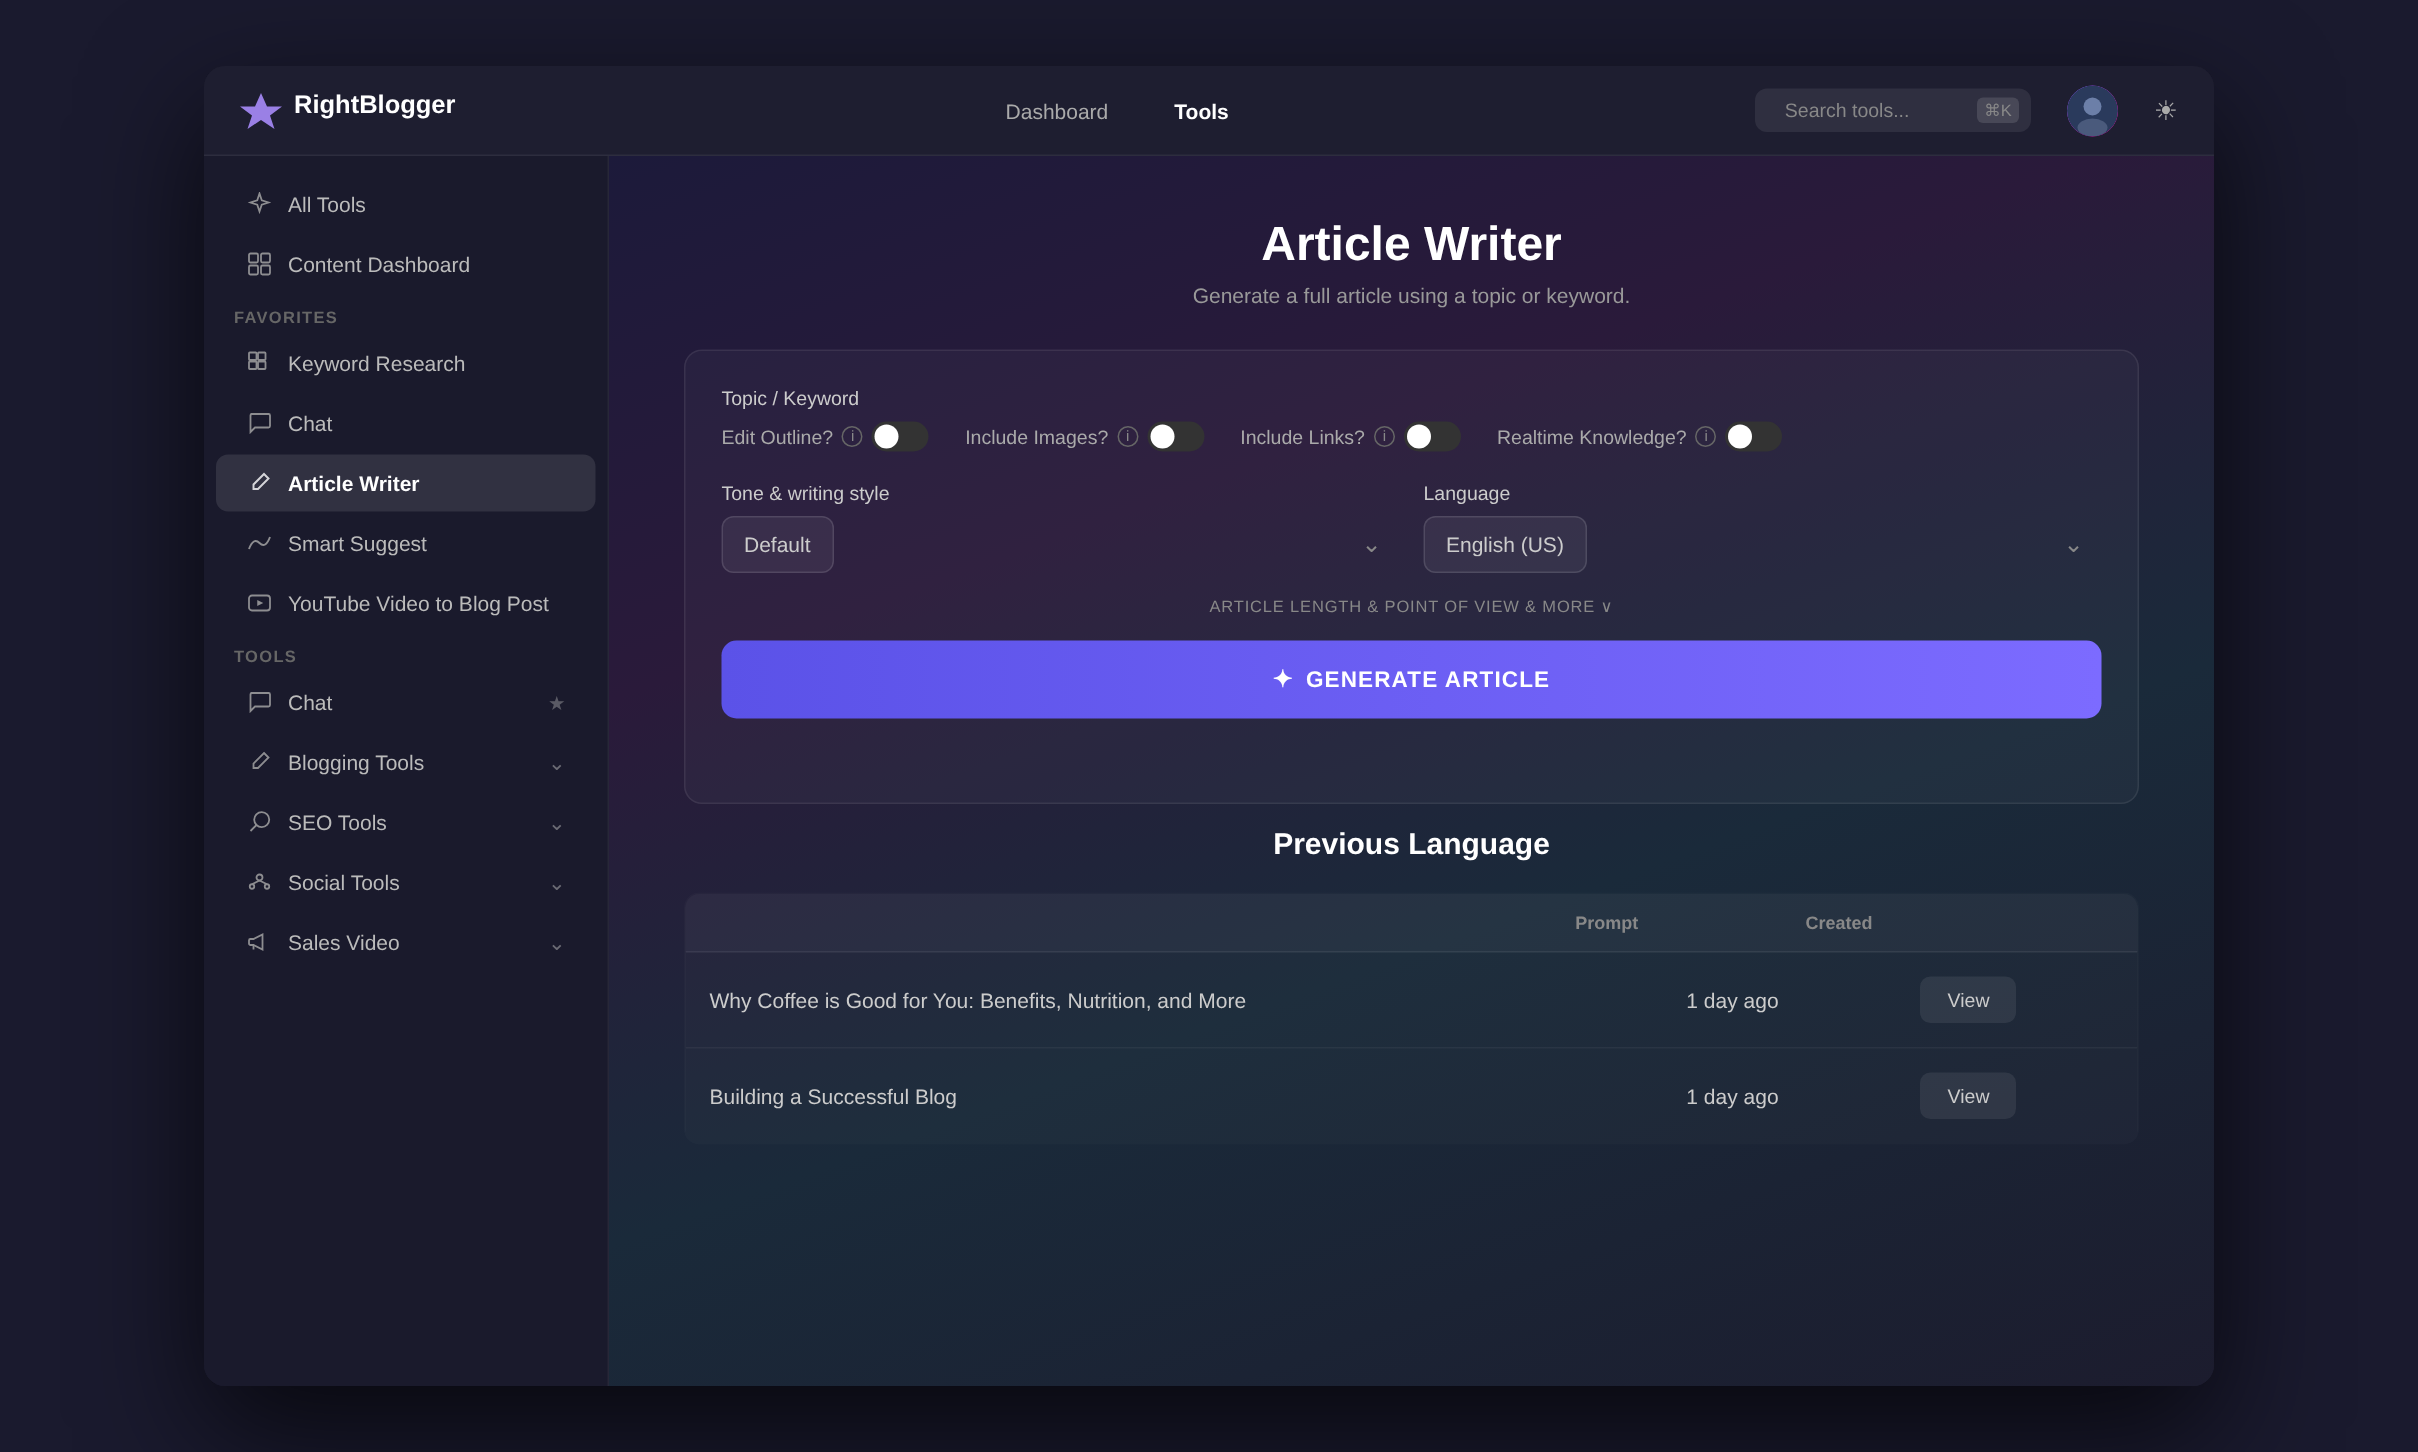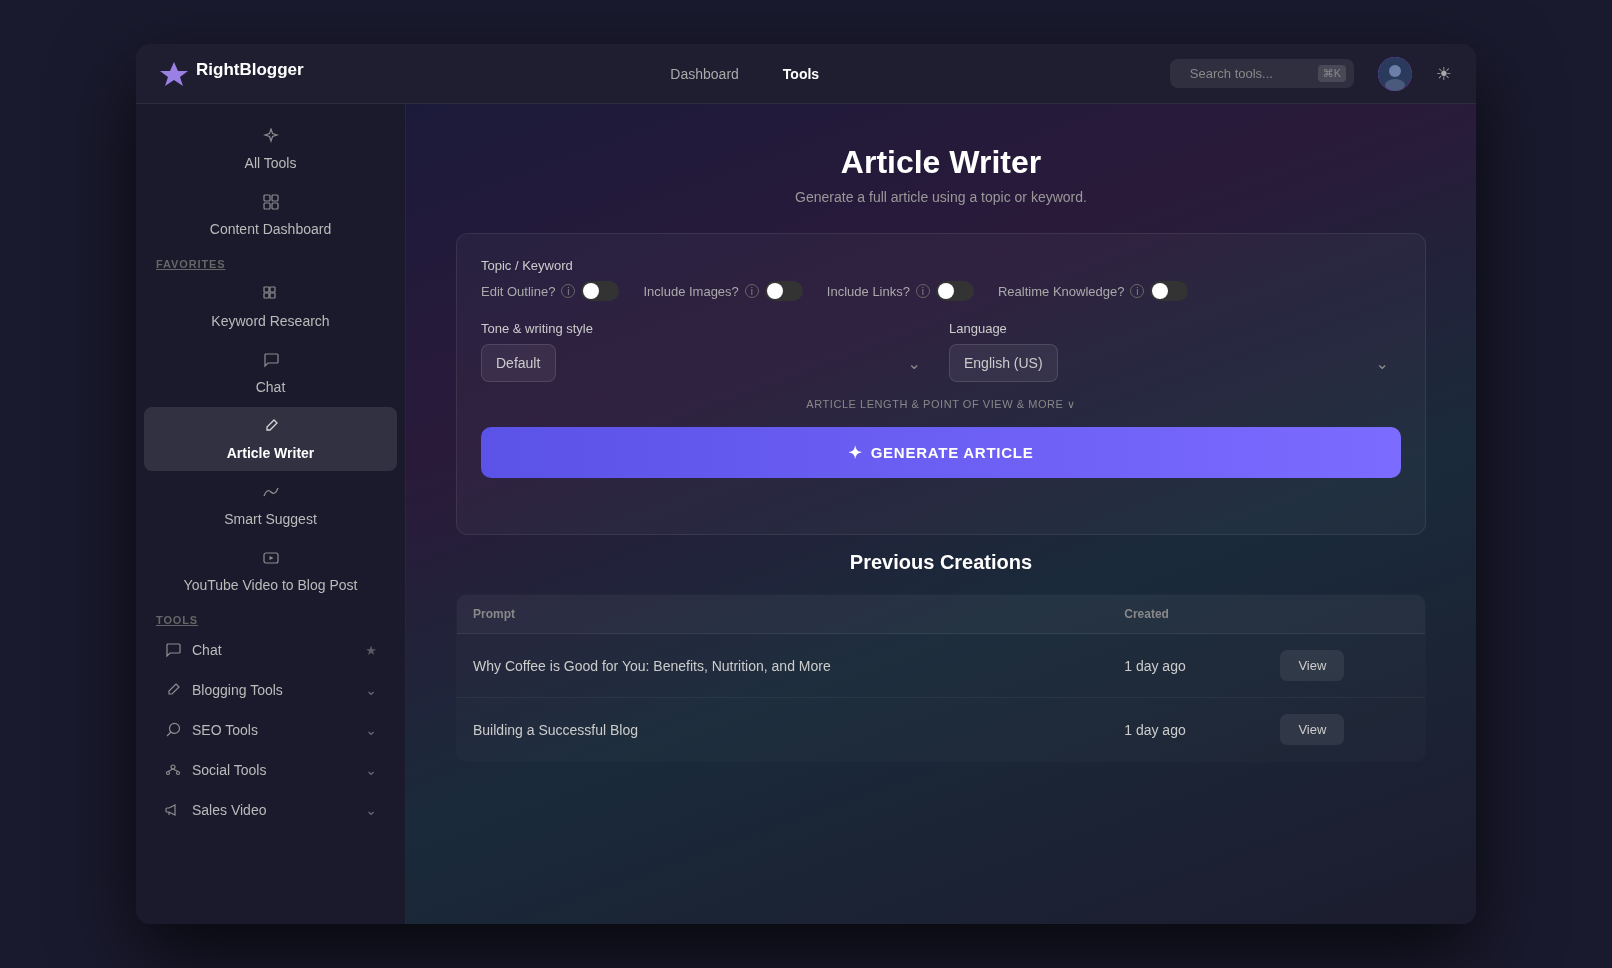--- a/index.html
+++ b/index.html
@@ -130,21 +130,20 @@
       display: flex;
       align-items: center;
       gap: 10px;
       padding: 10px 20px;
       cursor: pointer;
       font-size: 14px;
       color: #bbb;
       border-radius: 8px;
       margin: 1px 8px;
       transition: background 0.15s;
-      flex-direction: column;
     }
     .sidebar-item.active {
       background: rgba(255,255,255,0.10);
       color: #fff;
       font-weight: 600;
     }
     .sidebar-icon {
       width: 18px;
       height: 18px;
       display: flex;
@@ -153,21 +152,20 @@
       flex-shrink: 0;
       opacity: 0.8;
     }
     .section-label {
       font-size: 11px;
       font-weight: 700;
       letter-spacing: 0.08em;
       color: #666;
       padding: 10px 20px 4px;
       text-transform: uppercase;
-      text-decoration: underline;
     }
     .sidebar-group {
       display: flex;
       align-items: center;
       gap: 10px;
       padding: 10px 20px;
       cursor: pointer;
       font-size: 14px;
       color: #bbb;
       border-radius: 8px;
@@ -345,21 +343,21 @@
     }
     .table {
       width: 100%;
       border-collapse: collapse;
       background: rgba(255,255,255,0.02);
       border-radius: 10px;
       overflow: hidden;
       border: 1px solid rgba(255,255,255,0.08);
     }
     .table th {
-      text-align: left;
+      text-align: right;
       font-size: 12px;
       font-weight: 600;
       color: #888;
       padding: 12px 16px;
       border-bottom: 1px solid rgba(255,255,255,0.07);
       background: rgba(255,255,255,0.03);
     }
     .table td {
       padding: 16px;
       font-size: 14px;
@@ -591,21 +589,21 @@
 
         <div class="expandable-link">ARTICLE LENGTH &amp; POINT OF VIEW &amp; MORE ∨</div>
 
         <button class="generate-btn">
           <span class="sparkle-icon">✦</span>
           <span>GENERATE ARTICLE</span>
         </button>
       </div>
 
       <div class="previous-section">
-        <div class="section-title">Previous Creations</div>
+        <div class="section-title">Previous Language</div>
         <table class="table">
           <thead>
             <tr>
               <th>Prompt</th>
               <th>Created</th>
               <th></th>
             </tr>
           </thead>
           <tbody>
             <tr>

